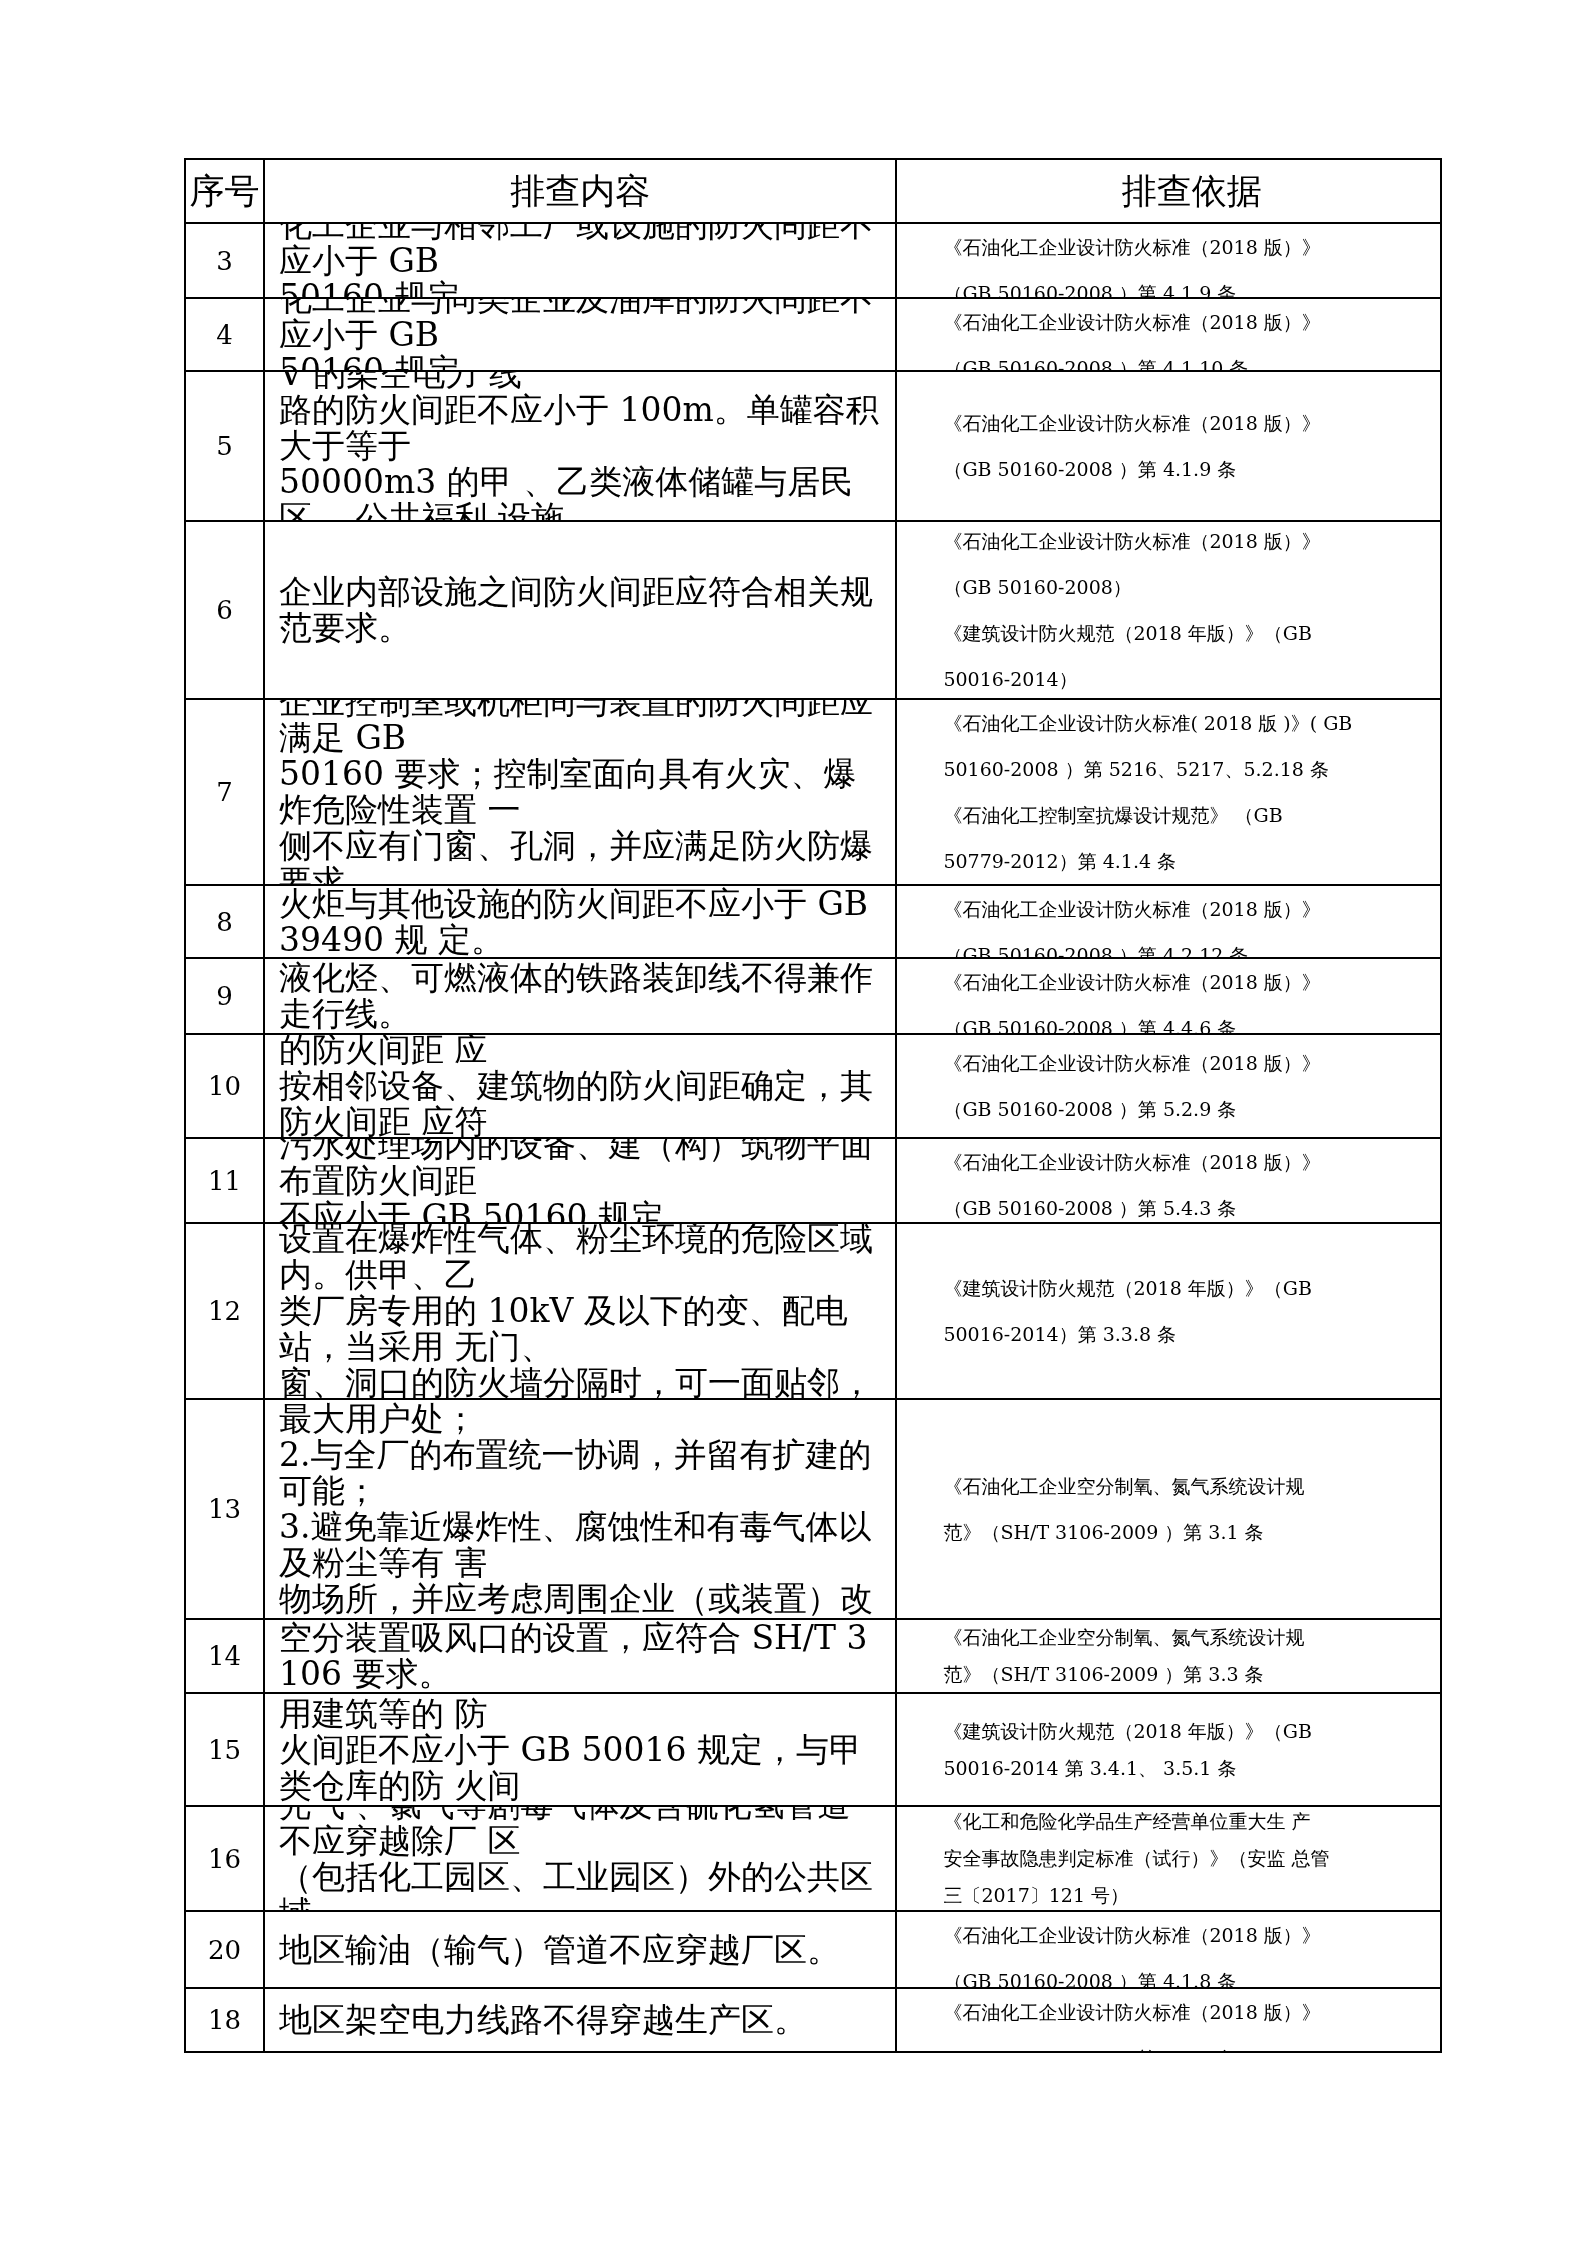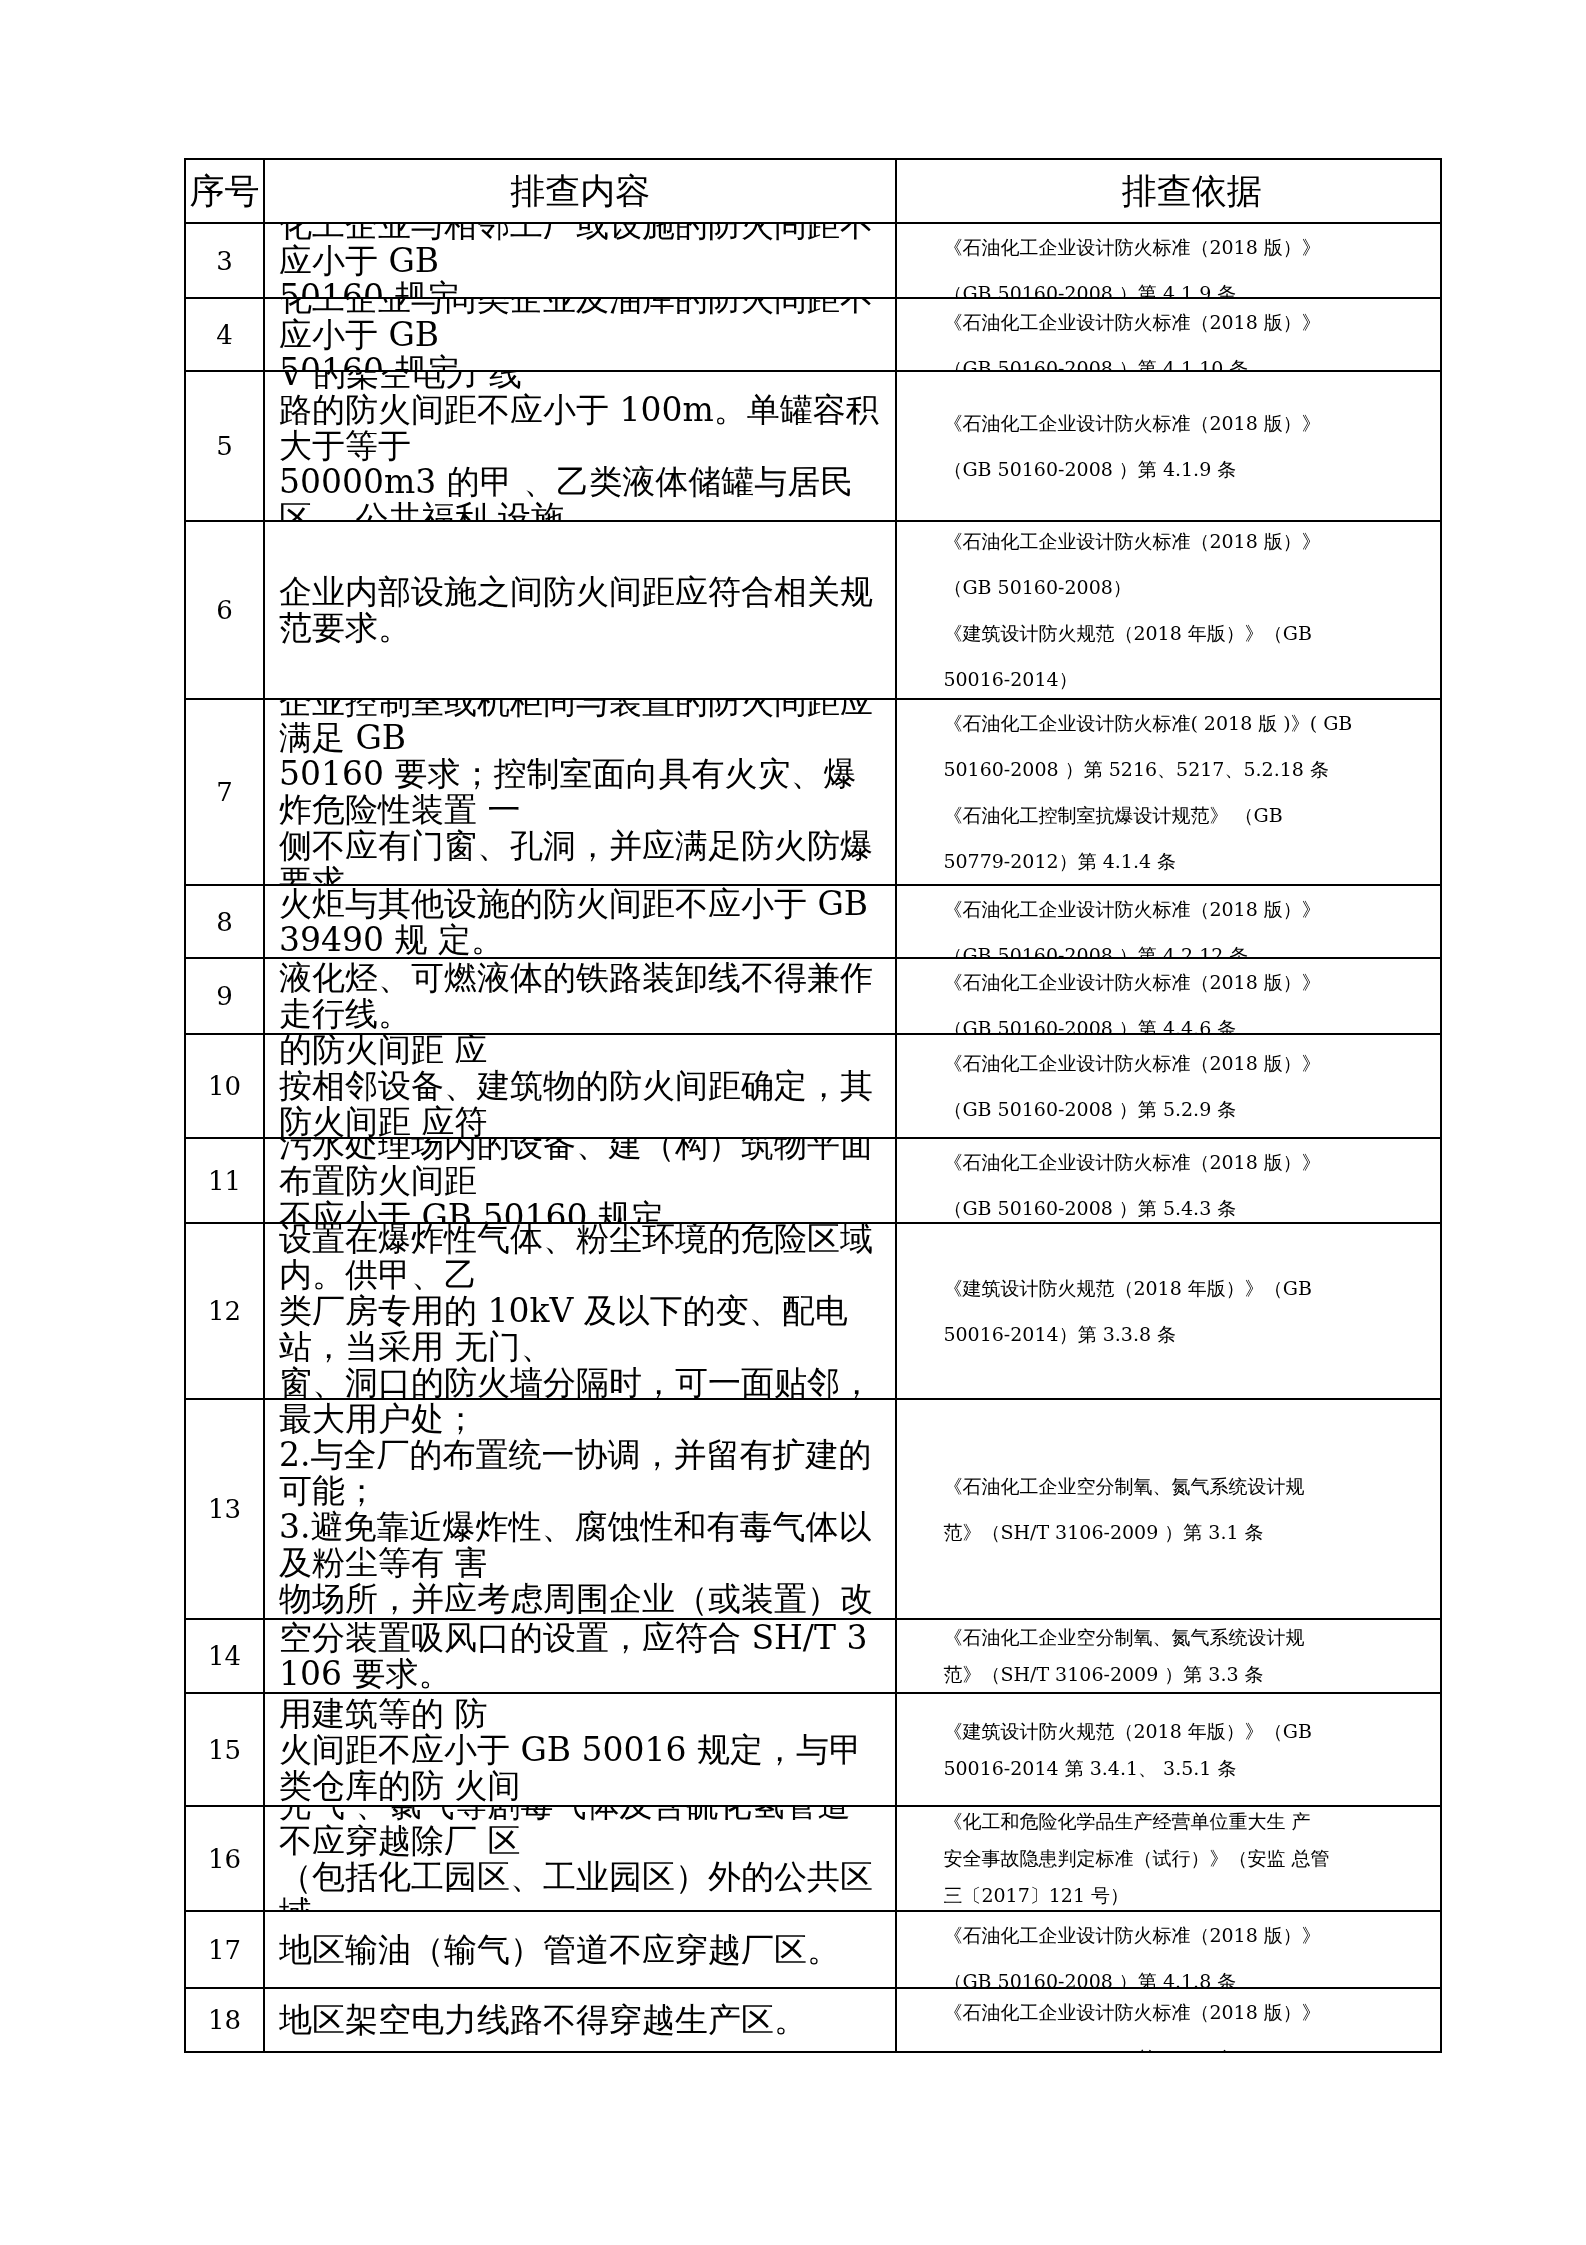--- a/index.html
+++ b/index.html
@@ -254,21 +254,21 @@
       </div>
     <div class="td col-basis v-mid tight">
         <span class="cell-text">《化工和危险化学品生产经营单位重大生 产
 安全事故隐患判定标准（试行）》（安监 总管
 三〔2017〕121 号）</span>
       </div>
   </div>
 
   <div class="trow" style="height:75px">
     <div class="td col-num">
-        <span class="cell-text">17</span>
+        <span class="cell-text">20</span>
       </div>
     <div class="td col-content v-mid">
         <span class="cell-text">地区输油（输气）管道不应穿越厂区。</span>
       </div>
     <div class="td col-basis v-top">
         <span class="cell-text">《石油化工企业设计防火标准（2018 版）》
 （GB 50160-2008 ）第 4.1.8 条</span>
       </div>
   </div>
 

